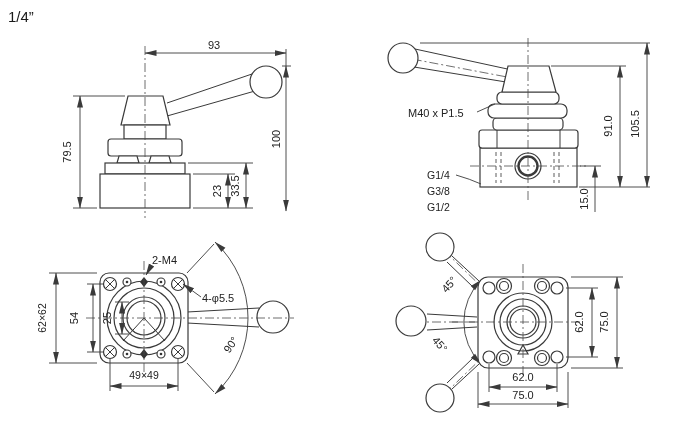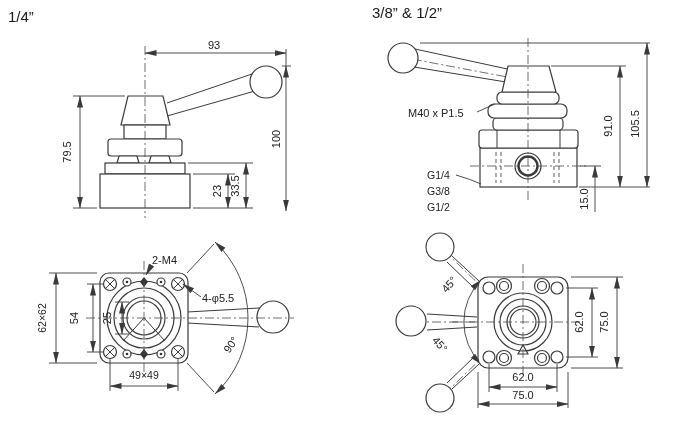--- a/index.html
+++ b/index.html
@@ -17,21 +17,20 @@
   .hid{stroke:#4a4a4a;stroke-width:0.9;fill:none;stroke-dasharray:4 3;}
   .dim{stroke:#3a3a3a;stroke-width:0.9;fill:none;}
   text{fill:#222;font-size:11px;font-family:"Liberation Sans", sans-serif;}
   .mid{text-anchor:middle;}
 </style>
 </head>
 <body>
 
 <div id="stage">
   <div class="title" id="title-left">1/4”</div>
-  <div class="title" id="title-right">3/8” &amp; 1/2”</div>
 
   <svg width="690" height="423" viewBox="0 0 690 423">
     <defs>
       <marker id="arr" markerWidth="12" markerHeight="8" refX="11.5" refY="4" orient="auto-start-reverse" markerUnits="userSpaceOnUse">
         <path d="M0,1 L12,4 L0,7 Z" fill="#3a3a3a"></path>
       </marker>
     </defs>
 
     <g>
       <g>

